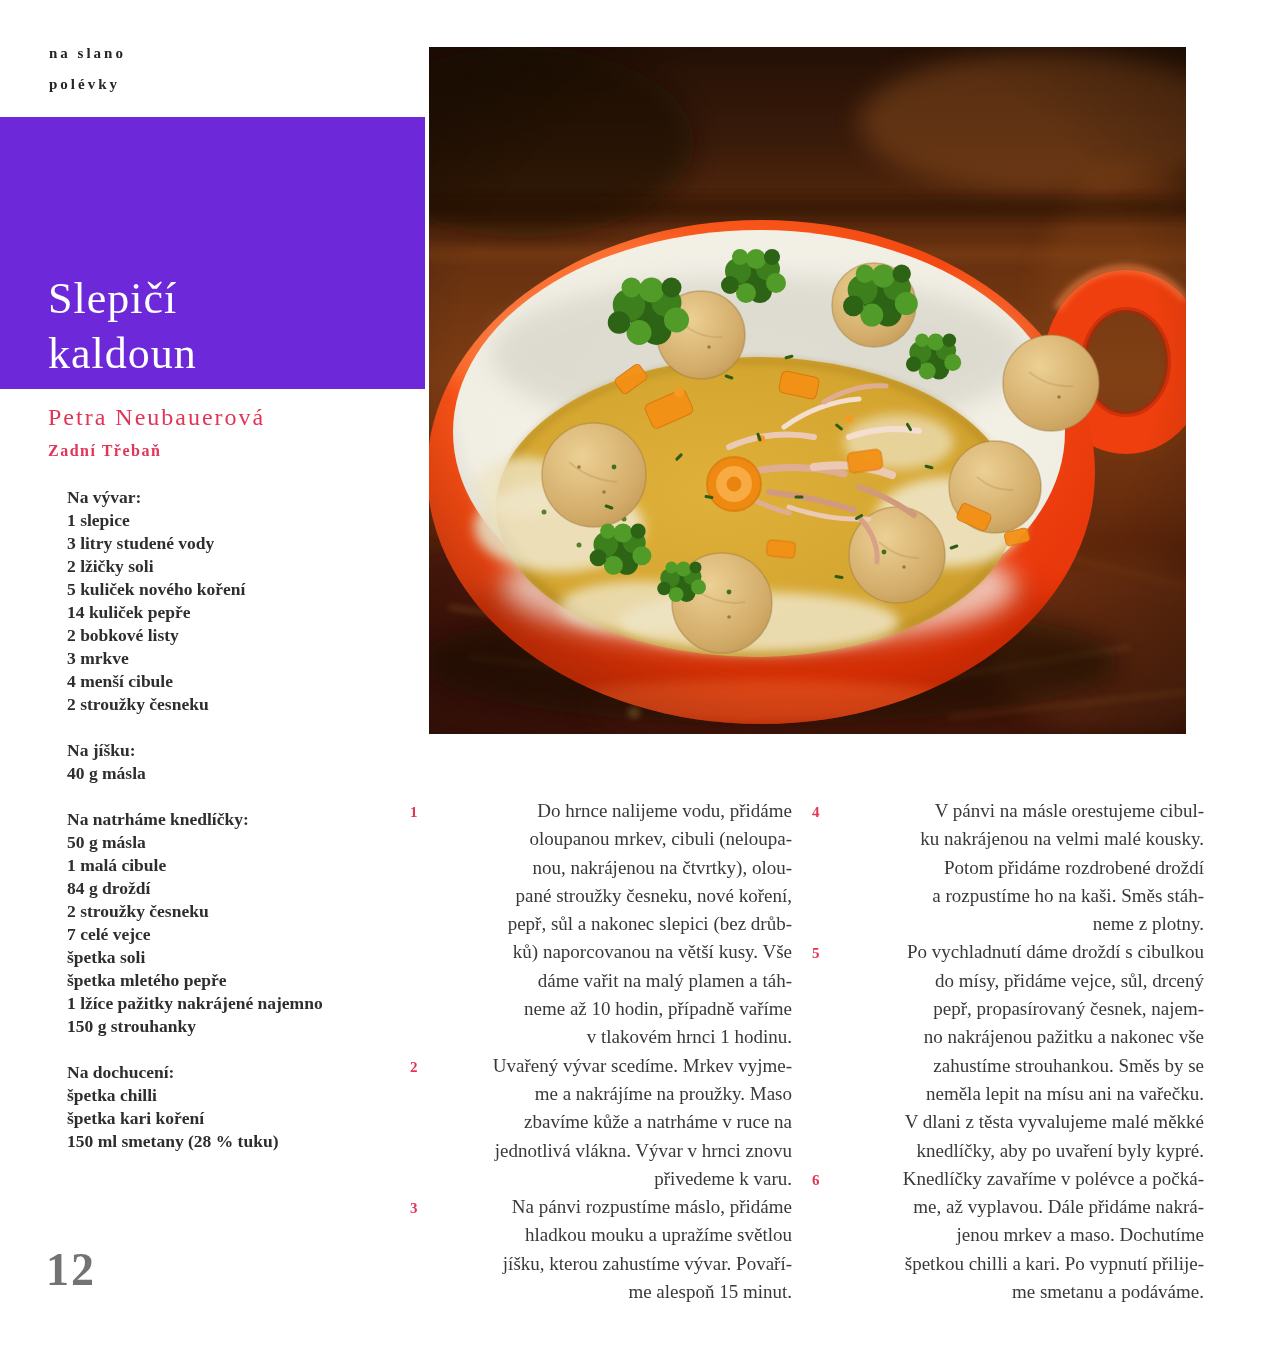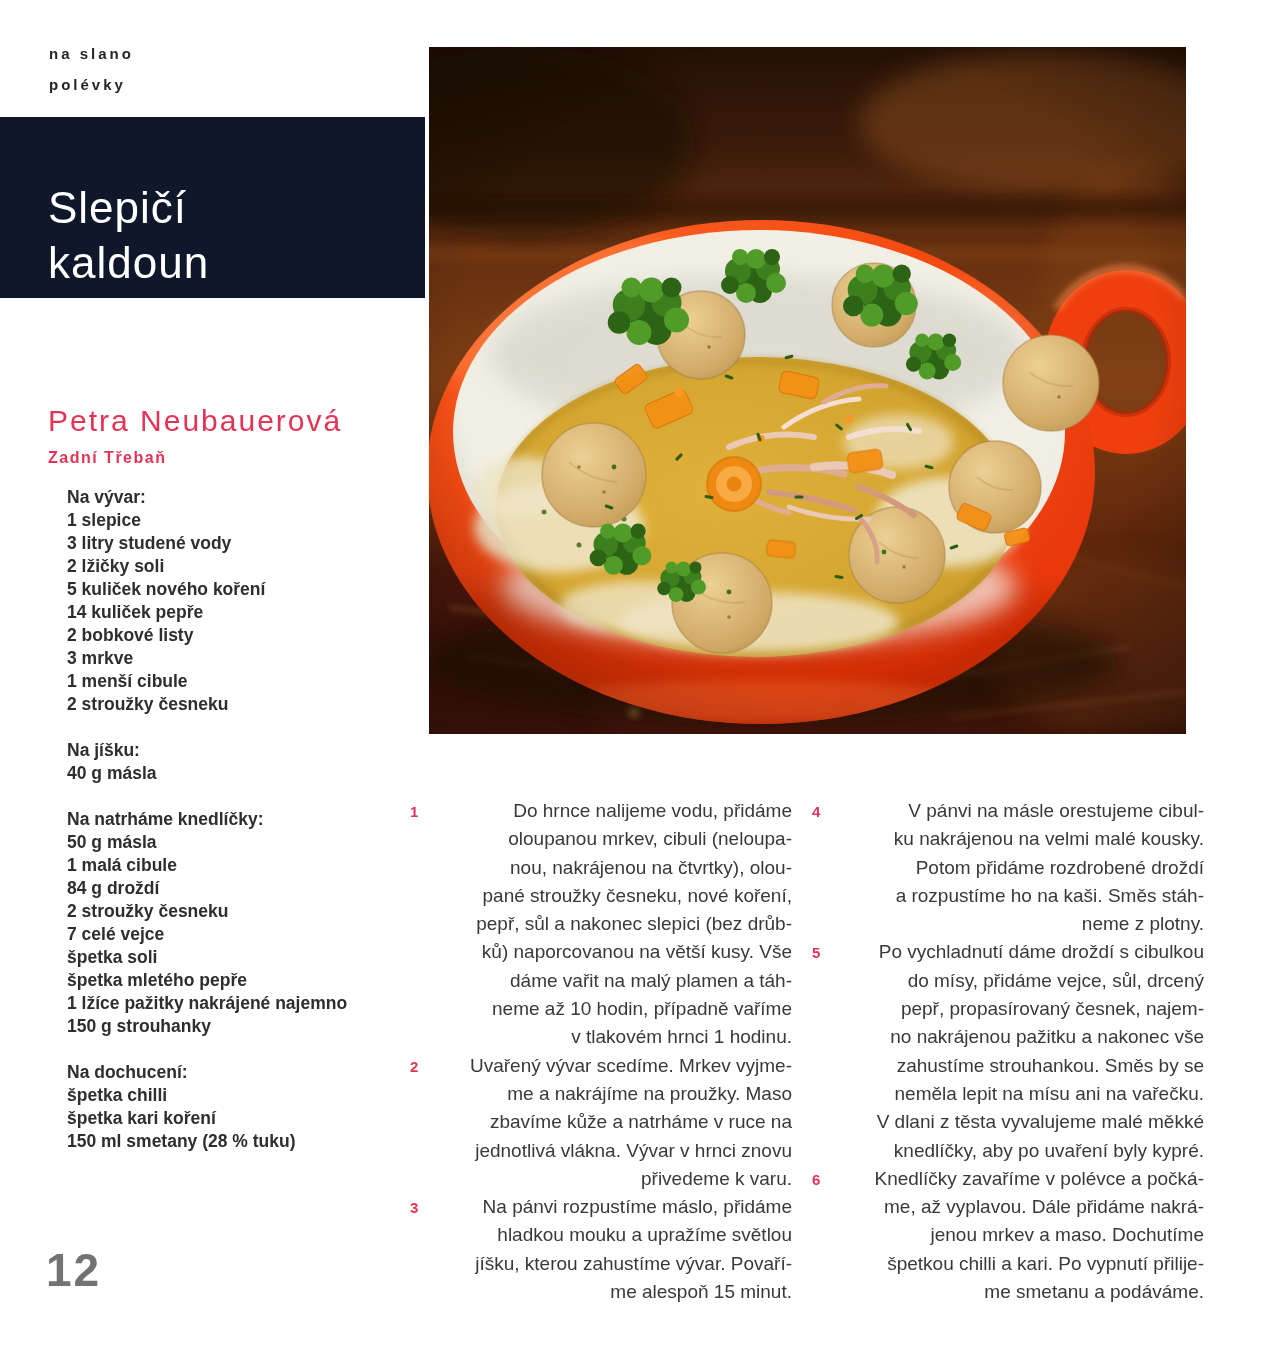--- a/index.html
+++ b/index.html
@@ -1,30 +1,30 @@
 <!DOCTYPE html>
 <html lang="cs"><head>
 <meta charset="utf-8">
 <style>
   html,body{margin:0;padding:0;background:#ffffff;}
   .page{
     position:relative;width:1280px;height:1351px;background:#ffffff;
-    font-family:Liberation Sans, sans-serif;overflow:hidden;color:#333231;border-radius:30px;
+    font-family:Liberation Serif, serif;overflow:hidden;color:#333231;border-radius:30px;
   }
   
   .kicker{position:absolute;left:49px;top:38px;font-size:15px;font-weight:700;
     letter-spacing:3px;color:#262524;line-height:31px;}
   
-  .title-band{position:absolute;left:0;top:117px;width:425px;height:181px;background:#0f172a;}
+  .title-band{position:absolute;left:0;top:117px;width:425px;height:272px;background:#6d28d9;}
   .title{position:absolute;left:48px;bottom:8px;margin:0;color:#ffffff;
     font-size:44px;font-weight:400;letter-spacing:1px;line-height:55px;}
   .title span{display:block;}
   
   .author{position:absolute;left:48px;top:404px;color:#e23456;}
-  .author-name{font-size:30px;font-weight:400;letter-spacing:2px;}
+  .author-name{font-size:24px;font-weight:400;letter-spacing:2px;}
   .author-loc{font-size:16px;font-weight:700;letter-spacing:1.5px;margin-top:11px;}
   
   .ingredients{position:absolute;left:49px;top:486px;width:372px;
     font-size:17.5px;font-weight:700;line-height:23px;color:#2f2e2d;}
   .ing-group{margin:0 0 23px 18px;}
   .ing-title,.ing-item{display:block;}
   
   .photo{position:absolute;left:429px;top:47px;width:757px;height:687px;}
   
   .steps-col{position:absolute;top:797px;font-size:19px;line-height:28.3px;color:#3a3938;}
@@ -63,21 +63,21 @@
   <div class="ingredients">
     <div class="ing-group">
       <span class="ing-title">Na vývar:</span>
       <span class="ing-item">1 slepice</span>
       <span class="ing-item">3 litry studené vody</span>
       <span class="ing-item">2 lžičky soli</span>
       <span class="ing-item">5 kuliček nového koření</span>
       <span class="ing-item">14 kuliček pepře</span>
       <span class="ing-item">2 bobkové listy</span>
       <span class="ing-item">3 mrkve</span>
-      <span class="ing-item">1 menší cibule</span>
+      <span class="ing-item">4 menší cibule</span>
       <span class="ing-item">2 stroužky česneku</span>
     </div>
     <div class="ing-group">
       <span class="ing-title">Na jíšku:</span>
       <span class="ing-item">40 g másla</span>
     </div>
     <div class="ing-group">
       <span class="ing-title">Na natrháme knedlíčky:</span>
       <span class="ing-item">50 g másla</span>
       <span class="ing-item">1 malá cibule</span>

